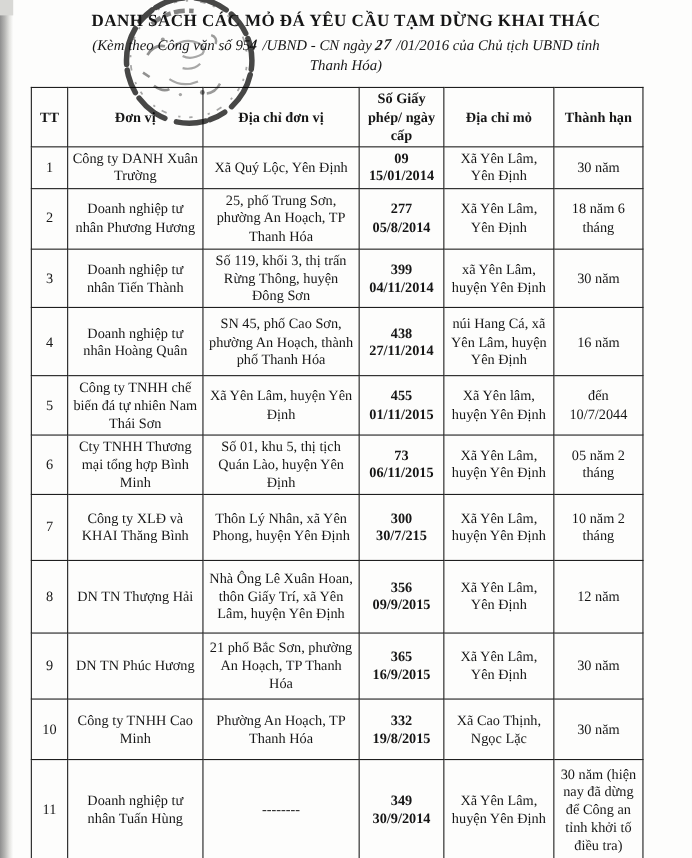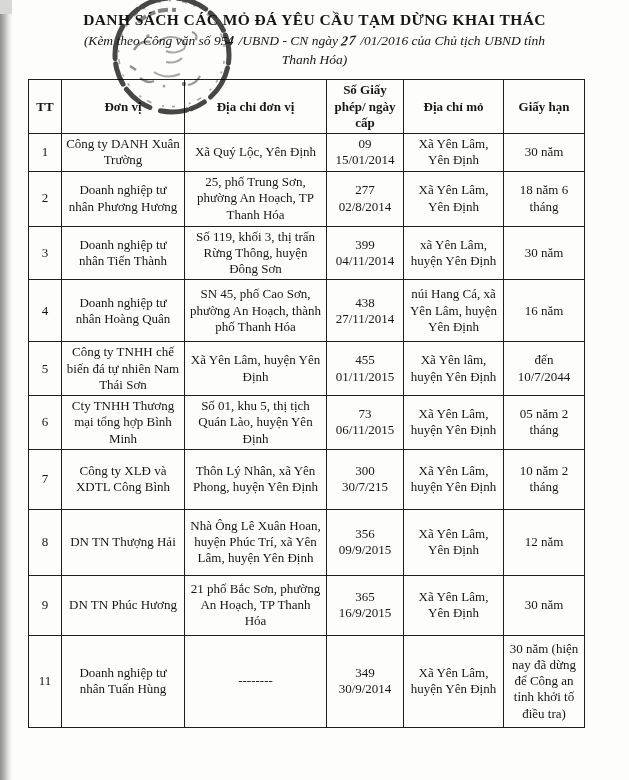--- a/index.html
+++ b/index.html
@@ -63,21 +63,21 @@
   .doc-table th,.doc-table td{
     border:1.4px solid #1f1f1f;
     text-align:center;
     vertical-align:middle;
     font-size:13px;
     line-height:1.25;
     padding:2px 4px;
     overflow:hidden;
   }
   .doc-table th{font-weight:bold;font-size:13px;}
-  .doc-table td.gp{white-space:pre-line;}
+  .doc-table td.gp{white-space:pre-line;font-weight:bold;}
   
   col.c-tt{width:33px;}
   col.c-dv{width:123px;}
   col.c-dc{width:142px;}
   col.c-gp{width:77px;}
   col.c-mo{width:100px;}
   col.c-th{width:81px;}
   
   tr.hr{height:45px;}
   tr.r1{height:36px;}
@@ -129,37 +129,37 @@
         <col class="c-mo">
         <col class="c-th">
     </colgroup>
     <tbody>
       <tr class="hr">
         <th>TT</th>
         <th>Đơn vị</th>
         <th>Địa chỉ đơn vị</th>
         <th>Số Giấy phép/ ngày cấp</th>
         <th>Địa chỉ mỏ</th>
-        <th>Giấy hạn</th>
+        <th>Thành hạn</th>
       </tr>
       <tr class="r1">
         <td>1</td>
         <td>Công ty DANH Xuân Trường</td>
         <td>Xã Quý Lộc, Yên Định</td>
         <td class="gp">09
 15/01/2014</td>
         <td>Xã Yên Lâm, Yên Định</td>
         <td>30 năm</td>
       </tr>
       <tr class="r2">
         <td>2</td>
         <td>Doanh nghiệp tư nhân Phương Hương</td>
         <td>25, phố Trung Sơn, phường An Hoạch, TP Thanh Hóa</td>
         <td class="gp">277
-02/8/2014</td>
+05/8/2014</td>
         <td>Xã Yên Lâm, Yên Định</td>
         <td>18 năm 6 tháng</td>
       </tr>
       <tr class="r3">
         <td>3</td>
         <td>Doanh nghiệp tư nhân Tiến Thành</td>
         <td>Số 119, khối 3, thị trấn Rừng Thông, huyện Đông Sơn</td>
         <td class="gp">399
 04/11/2014</td>
         <td>xã Yên Lâm, huyện Yên Định</td>
@@ -187,45 +187,54 @@
         <td>6</td>
         <td>Cty TNHH Thương mại tổng hợp Bình Minh</td>
         <td>Số 01, khu 5, thị tịch Quán Lào, huyện Yên Định</td>
         <td class="gp">73
 06/11/2015</td>
         <td>Xã Yên Lâm, huyện Yên Định</td>
         <td>05 năm 2 tháng</td>
       </tr>
       <tr class="r7">
         <td>7</td>
-        <td>Công ty XLĐ và XDTL Công Bình</td>
+        <td>Công ty XLĐ và KHAI Thăng Bình</td>
         <td>Thôn Lý Nhân, xã Yên Phong, huyện Yên Định</td>
         <td class="gp">300
 30/7/215</td>
         <td>Xã Yên Lâm, huyện Yên Định</td>
         <td>10 năm 2 tháng</td>
       </tr>
       <tr class="r8">
         <td>8</td>
         <td>DN TN Thượng Hải</td>
-        <td>Nhà Ông Lê Xuân Hoan, huyện Phúc Trí, xã Yên Lâm, huyện Yên Định</td>
+        <td>Nhà Ông Lê Xuân Hoan, thôn Giấy Trí, xã Yên Lâm, huyện Yên Định</td>
         <td class="gp">356
 09/9/2015</td>
         <td>Xã Yên Lâm, Yên Định</td>
         <td>12 năm</td>
       </tr>
       <tr class="r9">
         <td>9</td>
         <td>DN TN Phúc Hương</td>
         <td>21 phố Bắc Sơn, phường An Hoạch, TP Thanh Hóa</td>
         <td class="gp">365
 16/9/2015</td>
         <td>Xã Yên Lâm, Yên Định</td>
         <td>30 năm</td>
       </tr>
+      <tr class="r10">
+        <td>10</td>
+        <td>Công ty TNHH Cao Minh</td>
+        <td>Phường An Hoạch, TP Thanh Hóa</td>
+        <td class="gp">332
+19/8/2015</td>
+        <td>Xã Cao Thịnh, Ngọc Lặc</td>
+        <td>30 năm</td>
+      </tr>
       <tr class="r11">
         <td>11</td>
         <td>Doanh nghiệp tư nhân Tuấn Hùng</td>
         <td>--------</td>
         <td class="gp">349
 30/9/2014</td>
         <td>Xã Yên Lâm, huyện Yên Định</td>
         <td>30 năm (hiện nay đã dừng để Công an tỉnh khởi tố điều tra)</td>
       </tr>
     </tbody>

